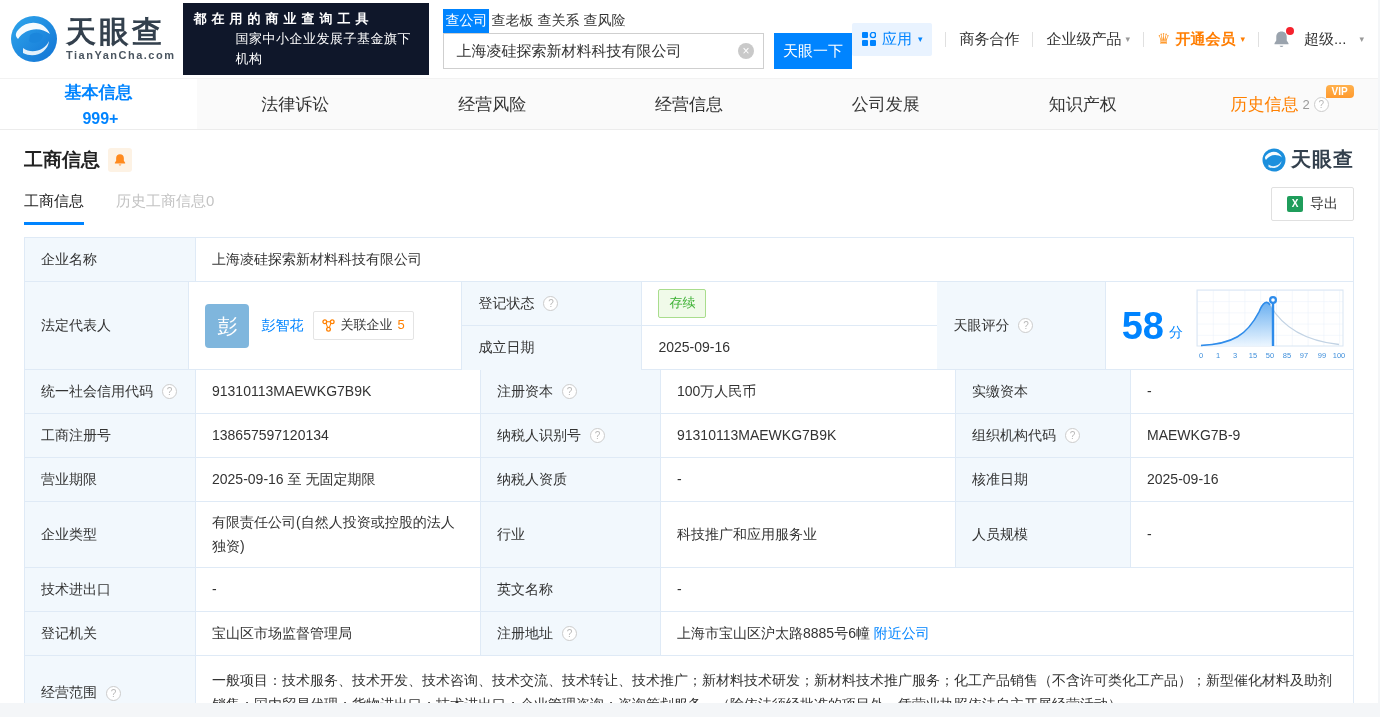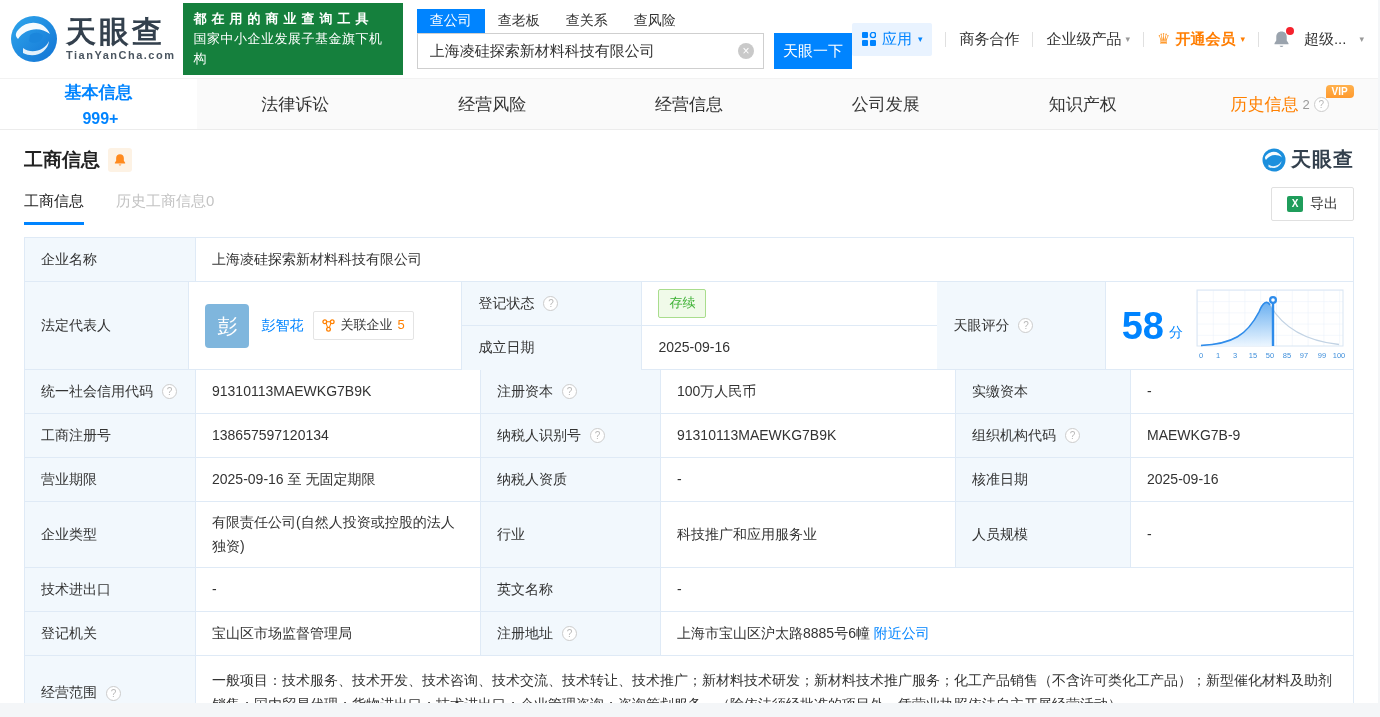--- a/index.html
+++ b/index.html
@@ -9,26 +9,26 @@
   html,body{width:1380px;height:717px;overflow:hidden;}
   body{font-family:"Liberation Sans","DejaVu Sans",sans-serif;background:#f4f6f8;color:var(--txt);}
   .page{background:#fff;width:1378px;height:703px;overflow:hidden;}
 
   
   .hdr{display:flex;align-items:center;height:78px;padding:0 14px 0 10px;background:#fff;}
   .logo{display:flex;align-items:center;gap:8px;}
   .logo-txt{display:flex;flex-direction:column;line-height:1;}
   .logo-cn{font-size:30px;font-weight:bold;color:#33404d;letter-spacing:3px;}
   .logo-en{font-size:11px;color:#4a5560;letter-spacing:1.5px;margin-top:3px;font-weight:bold;}
-  .promo{background:#15803d;color:#fff;padding:6px 10px;margin-left:8px;line-height:1.55;}
+  .promo{background:#0f172a;color:#fff;padding:6px 10px;margin-left:8px;line-height:1.55;}
   .promo .l1{font-size:13px;letter-spacing:5px;font-weight:bold;}
-  .promo .l2{font-size:13px;letter-spacing:0.5px;}
+  .promo .l2{font-size:13px;letter-spacing:0.5px;margin-left:42px;}
   .search{margin-left:14px;width:442px;}
   .stabs{display:flex;font-size:14px;}
-  .stab{padding:3px 13px;cursor:pointer;color:#333;}
+  .stab{padding:3px 2px;cursor:pointer;color:#333;}
   .stab.active{background:var(--blue);color:#fff;}
   .srow{display:flex;gap:10px;}
   .sbox{position:relative;flex:1;}
   .sbox input{width:100%;height:36px;border:1px solid #cfcfcf;padding:0 34px 0 12px;font-size:15px;color:#333;font-family:inherit;outline:none;}
   .clear{position:absolute;right:10px;top:10px;width:16px;height:16px;border-radius:50%;background:#c9c9c9;color:#fff;font-size:12px;line-height:16px;text-align:center;cursor:pointer;}
   .sbtn{width:78px;height:36px;background:var(--blue);color:#fff;border:none;font-size:15px;cursor:pointer;font-family:inherit;}
   .hnav{margin-left:auto;display:flex;align-items:center;gap:13px;font-size:15px;white-space:nowrap;}
   .chip-app{display:flex;align-items:center;gap:6px;background:#e9f3ff;color:var(--blue);padding:7px 10px;border-radius:2px;cursor:pointer;}
   .sep{width:1px;height:15px;background:#e0e0e0;}
   .hitem{cursor:pointer;color:#333;display:flex;align-items:center;gap:4px;}

